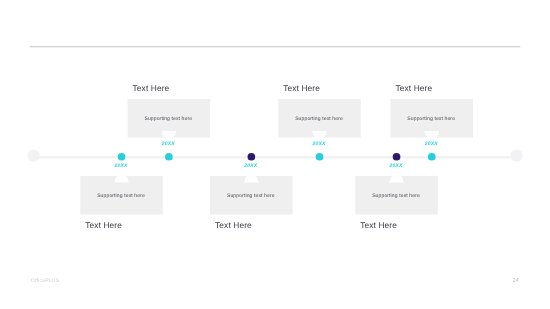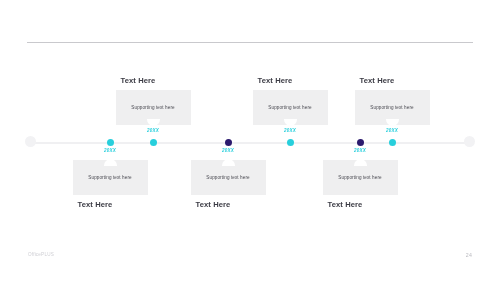--- a/index.html
+++ b/index.html
@@ -60,21 +60,21 @@
   .notch{
     position:absolute;width:13px;height:7px;background:#ffffff;
     left:50%;margin-left:-6.5px;
   }
   .notch.bottom{bottom:-1px;border-radius:0 0 7px 7px;}
   .notch.top{top:-1px;border-radius:7px 7px 0 0;}
 
   
   .heading{
     position:absolute;
-    font-size:7.6px;color:#3b3b44;font-weight:bold;
+    font-size:7.6px;color:#3b3b44;font-weight:normal;
     letter-spacing:.1px;white-space:nowrap;
   }
 
   
   .footer-brand{
     position:absolute;left:28px;top:252px;
     font-size:4.6px;color:#cfcfd4;letter-spacing:.2px;
   }
   .footer-page{
     position:absolute;right:28px;top:252px;

